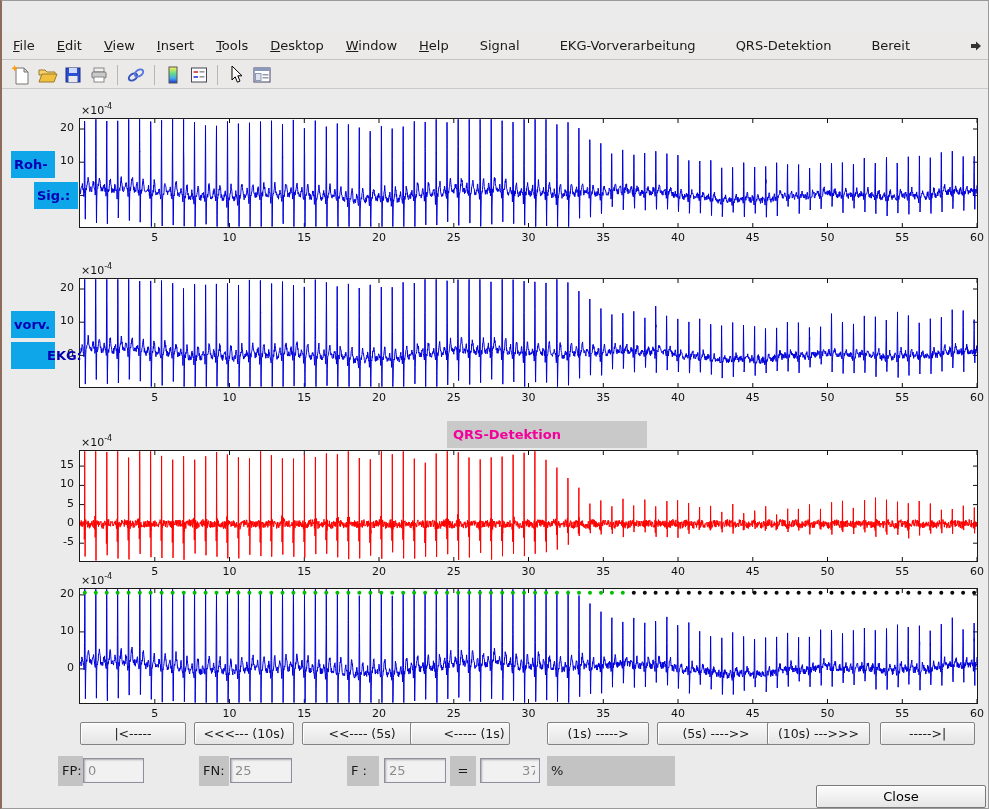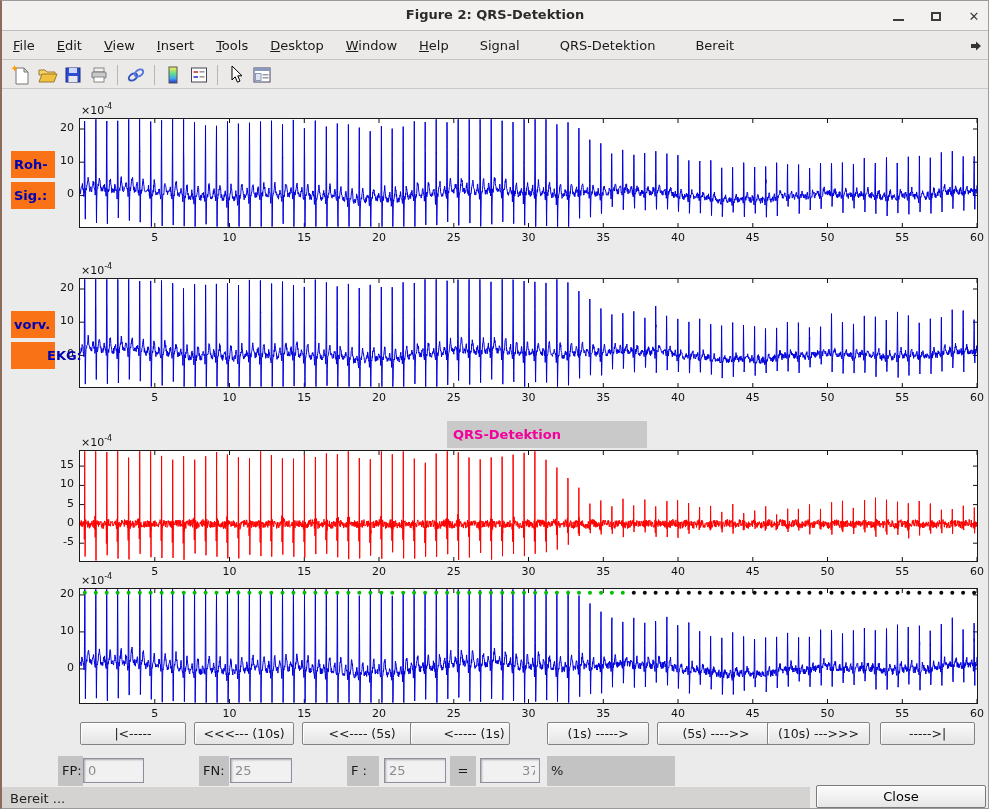--- a/index.html
+++ b/index.html
@@ -28,66 +28,53 @@
   .tsep{width:1px;height:20px;background:#b8b6b4;margin:0 5px;}
   
   .canvas{position:absolute;left:0;top:89px;width:100%;height:697px;background:#ebebeb;}
   .axesbox{position:absolute;background:#ffffff;border:1px solid #1a1a1a;}
   .axesbox svg{display:block;}
   .ticklab{position:absolute;font-size:11px;color:#111;}
   .xlab{width:30px;text-align:center;}
   .ylab{width:36px;text-align:right;}
   .explab{position:absolute;font-size:11px;color:#111;}
   .explab sup{font-size:8px;}
-  .sidelabel{position:absolute;left:9px;width:44px;height:27px;background:#f97316;color:#0000b4;font-weight:bold;font-size:13px;line-height:27px;padding-left:3px;}
+  .sidelabel{position:absolute;left:9px;width:44px;height:27px;background:#0ea5e9;color:#0000b4;font-weight:bold;font-size:13px;line-height:27px;padding-left:3px;}
   .qrstitle{position:absolute;left:445px;top:331px;width:200px;height:27px;background:#c9c9c9;font-size:13px;font-weight:bold;line-height:27px;padding-left:6px;}
   
   .navbtn{position:absolute;top:632px;height:23px;background:linear-gradient(#fafafa,#e4e4e4);
     border:1px solid #828282;box-shadow:inset 1px 1px 0 #ffffff;border-radius:2px;
     font-size:12.5px;font-family:"DejaVu Sans","Liberation Sans",sans-serif;text-align:center;line-height:21px;cursor:default;}
   .flabel{position:absolute;top:666px;height:30px;background:#c3c3c3;font-size:13px;line-height:30px;padding-left:4px;}
   .fedit{position:absolute;top:668px;height:25px;background:#f1f1f1;border:1px solid #8f8f9f;
     box-shadow:inset 1px 1px 2px #aaa;color:#8c8c8c;font-size:13px;padding:2px 4px;
     font-family:"DejaVu Sans","Liberation Sans",sans-serif;}
   
   .statusbox{position:absolute;left:0;top:786px;width:808px;height:23px;background:#d4d3d1;font-size:13px;line-height:23px;padding-left:8px;color:#222;}
   .closebtn{position:absolute;left:814px;top:784px;width:170px;height:23px;background:linear-gradient(#fcfcfc,#e6e6e6);
     border:1px solid #7a7a7a;box-shadow:inset 1px 1px 0 #fff;border-radius:2px;font-size:13px;
     font-family:"DejaVu Sans","Liberation Sans",sans-serif;cursor:default;}
 </style>
 </head>
 <body>
 
 <div class="window">
 
-  <div class="titlebar">
-    <span class="title">Figure 2: QRS-Detektion</span>
-    <div class="winbtns">
-      <div class="wbtn">
-          <div class="min-glyph"></div>
-        </div>
-      <div class="wbtn">
-          <div class="max-glyph"></div>
-        </div>
-      <div class="wbtn">
-          <span class="x-glyph">✕</span>
-        </div>
-    </div>
-  </div>
 
   <div class="menubar" id="menubar">
     <div class="menuitem"><span style="text-decoration:underline">F</span>ile</div>
       <div class="menuitem"><span style="text-decoration:underline">E</span>dit</div>
       <div class="menuitem"><span style="text-decoration:underline">V</span>iew</div>
       <div class="menuitem"><span style="text-decoration:underline">I</span>nsert</div>
       <div class="menuitem"><span style="text-decoration:underline">T</span>ools</div>
       <div class="menuitem"><span style="text-decoration:underline">D</span>esktop</div>
       <div class="menuitem"><span style="text-decoration:underline">W</span>indow</div>
       <div class="menuitem"><span style="text-decoration:underline">H</span>elp</div>
       <div class="menuitem custom">Signal</div>
+      <div class="menuitem custom">EKG-Vorverarbeitung</div>
       <div class="menuitem custom">QRS-Detektion</div>
       <div class="menuitem custom">Bereit</div>
       <div class="menu-overflow">
       <svg width="12" height="12" viewBox="0 0 12 12">
           <path d="M1 4h5V1.5L11 6 6 10.5V8H1z" fill="#333"></path>
         </svg>
     </div>
   </div>
 
   <div class="toolbar">
@@ -203,21 +190,21 @@
       <div class="ticklab xlab" style="left: 362px; top: 141px;">20</div>
       <div class="ticklab xlab" style="left: 436.75px; top: 141px;">25</div>
       <div class="ticklab xlab" style="left: 511.5px; top: 141px;">30</div>
       <div class="ticklab xlab" style="left: 586.25px; top: 141px;">35</div>
       <div class="ticklab xlab" style="left: 661px; top: 141px;">40</div>
       <div class="ticklab xlab" style="left: 735.75px; top: 141px;">45</div>
       <div class="ticklab xlab" style="left: 810.5px; top: 141px;">50</div>
       <div class="ticklab xlab" style="left: 885.25px; top: 141px;">55</div>
       <div class="ticklab xlab" style="left: 960px; top: 141px;">60</div>
       <div class="sidelabel" style="top: 61px;">Roh-</div>
-      <div class="sidelabel" style="top: 92px;">Sig.:</div>
+      <div class="sidelabel" style="top: 92px; margin-left: 23px;">Sig.:</div>
       <div class="axesbox" style="left: 77px; top: 188px; width: 899px; height: 110px;">
         <svg width="897" height="108" viewBox="0 0 897 108">
           <path d="M74.8 0V4M74.8 108V104M149.5 0V4M149.5 108V104M224.3 0V4M224.3 108V104M299.0 0V4M299.0 108V104M373.8 0V4M373.8 108V104M448.5 0V4M448.5 108V104M523.3 0V4M523.3 108V104M598.0 0V4M598.0 108V104M672.8 0V4M672.8 108V104M747.5 0V4M747.5 108V104M822.3 0V4M822.3 108V104M897.0 0V4M897.0 108V104M0 76.4H4M897 76.4H893M0 43.2H4M897 43.2H893M0 10.0H4M897 10.0H893" stroke="#111" fill="none"></path>
           <polyline points="0.0,75.1 0.3,72.7 0.6,73.8 0.9,73.2 1.2,68.9 1.5,72.3 1.8,70.2 2.1,65.5 2.4,66.3 2.7,67.1 3.0,67.8 3.3,74.0 3.6,73.0 3.9,77.7 4.2,76.6 4.2,73.5 4.5,29.7 4.7,0.3 4.8,16.5 4.9,26.6 5.1,80.8 5.3,105.1 5.4,97.4 5.7,75.5 6.0,70.5 6.3,69.7 6.6,69.1 6.9,66.1 7.2,65.7 7.5,65.5 7.8,62.2 8.1,56.2 8.4,56.9 8.7,64.2 9.0,66.4 9.3,67.0 9.6,67.0 9.9,69.6 10.2,68.2 10.5,69.4 10.8,71.4 11.1,71.2 11.4,69.6 11.7,72.2 12.0,68.2 12.3,67.4 12.6,66.0 12.9,62.6 13.2,66.0 13.5,62.7 13.8,69.2 14.1,69.8 14.4,67.7 14.7,69.1 14.9,74.4 15.2,72.1 15.3,72.4 15.5,26.7 15.7,0.3 15.8,21.0 15.9,28.6 16.1,85.9 16.3,100.5 16.4,94.1 16.7,70.6 17.0,68.1 17.3,72.9 17.6,71.5 17.9,70.6 18.2,67.0 18.5,64.4 18.8,62.0 19.1,60.4 19.4,60.4 19.7,61.6 20.0,64.0 20.3,68.7 20.6,68.8 20.9,67.8 21.2,72.2 21.5,74.0 21.8,69.5 22.1,70.7 22.4,72.7 22.7,73.4 23.0,73.5 23.3,69.2 23.6,71.3 23.9,65.8 24.2,63.9 24.5,68.5 24.8,67.4 25.1,68.7 25.4,71.1 25.7,69.9 26.0,74.4 26.3,74.5 26.3,76.5 26.6,27.9 26.8,0.3 26.9,21.7 27.0,28.5 27.2,87.2 27.4,104.8 27.5,93.4 27.8,74.8 28.1,70.4 28.4,70.7 28.7,73.5 29.0,70.7 29.3,68.9 29.6,64.7 29.9,59.3 30.2,60.7 30.5,58.7 30.8,64.4 31.1,67.3 31.4,68.1 31.7,70.4 32.0,73.5 32.3,74.3 32.6,72.0 32.9,72.4 33.2,74.5 33.5,69.3 33.8,74.5 34.1,70.3 34.4,70.6 34.7,67.1 35.0,68.0 35.3,67.6 35.6,65.4 35.9,70.5 36.2,72.1 36.5,71.5 36.8,69.6 37.1,79.9 37.4,71.7 37.4,76.5 37.7,27.9 37.8,0.3 38.0,26.6 38.0,31.0 38.3,90.1 38.4,104.0 38.6,91.1 38.9,70.2 39.2,74.0 39.5,69.0 39.8,67.9 40.1,66.3 40.4,64.4 40.7,65.5 41.0,61.2 41.3,57.0 41.6,58.9 41.9,64.6 42.2,63.1 42.5,68.0 42.8,70.9 43.1,67.8 43.4,68.4 43.7,69.9 44.0,71.7 44.3,69.8 44.6,69.0 44.9,71.7 45.1,67.5 45.4,65.4 45.7,63.8 46.0,65.3 46.3,65.1 46.6,64.6 46.9,68.8 47.2,68.9 47.5,69.1 47.8,75.0 48.1,77.8 48.3,71.3 48.4,47.7 48.7,0.3 48.7,4.3 48.9,30.5 49.0,61.5 49.3,97.1 49.3,100.4 49.6,81.2 49.9,71.9 50.2,68.1 50.5,68.5 50.8,69.0 51.1,64.1 51.4,64.8 51.7,60.7 52.0,61.6 52.3,58.8 52.6,61.9 52.9,67.4 53.2,69.8 53.5,71.5 53.8,71.5 54.1,72.1 54.4,70.4 54.7,68.8 55.0,72.0 55.3,70.6 55.6,69.0 55.9,68.7 56.2,72.7 56.5,67.2 56.8,69.0 57.1,67.6 57.4,69.1 57.7,66.2 58.0,70.0 58.3,69.0 58.6,72.0 58.9,76.9 59.2,72.9 59.2,72.3 59.5,35.8 59.7,2.1 59.8,19.5 59.9,31.9 60.1,86.8 60.3,102.2 60.4,97.5 60.7,77.5 61.0,72.1 61.3,72.3 61.6,72.7 61.9,69.3 62.2,68.7 62.5,65.7 62.8,63.2 63.1,61.5 63.4,59.9 63.7,66.3 64.0,68.1 64.3,73.4 64.6,69.5 64.9,72.8 65.2,72.5 65.5,75.2 65.8,72.6 66.1,76.7 66.4,72.3 66.7,72.2 67.0,71.5 67.3,73.8 67.6,68.3 67.9,70.8 68.2,67.7 68.5,68.9 68.8,71.3 69.1,71.4 69.4,75.8 69.7,74.2 70.0,82.1 70.2,77.8 70.3,80.0 70.6,26.4 70.7,1.9 70.9,35.0 70.9,36.3 71.2,95.6 71.3,107.6 71.5,92.0 71.8,77.1 72.1,74.5 72.4,72.0 72.7,73.7 73.0,70.9 73.3,67.4 73.6,69.4 73.9,61.9 74.2,65.3 74.5,63.9 74.8,67.1 75.0,70.9 75.3,73.2 75.6,72.0 75.9,77.7 76.2,73.9 76.5,74.4 76.8,72.9 77.1,75.6 77.4,75.3 77.7,74.0 78.0,73.3 78.3,74.4 78.6,67.9 78.9,71.1 79.2,68.9 79.5,69.6 79.8,74.0 80.1,75.9 80.4,77.2 80.7,78.5 81.0,77.4 81.1,79.2 81.3,36.6 81.5,1.5 81.6,16.0 81.7,30.4 81.9,81.0 82.2,106.5 82.2,104.2 82.5,82.9 82.8,75.0 83.1,75.9 83.4,74.0 83.7,73.0 84.0,68.9 84.3,68.7 84.6,61.5 84.9,61.2 85.2,64.0 85.5,68.3 85.8,66.2 86.1,72.2 86.4,70.5 86.7,74.6 87.0,76.9 87.3,72.0 87.6,75.3 87.9,73.0 88.2,77.7 88.5,74.2 88.8,76.5 89.1,75.6 89.4,75.0 89.7,72.1 90.0,69.0 90.3,71.7 90.6,68.1 90.9,72.6 91.2,72.9 91.5,74.4 91.8,77.4 92.1,79.3 92.2,75.9 92.4,55.9 92.7,4.2 92.7,5.5 92.9,32.1 93.0,61.0 93.3,101.1 93.3,102.6 93.6,86.7 93.9,73.9 94.2,75.2 94.5,72.3 94.8,72.8 95.1,69.7 95.4,70.1 95.7,65.4 96.0,67.4 96.3,65.7 96.6,69.2 96.9,68.2 97.2,73.5 97.5,74.0 97.8,78.0 98.1,73.1 98.4,75.3 98.7,77.1 99.0,76.2 99.3,73.9 99.6,76.9 99.9,76.1 100.2,72.3 100.5,72.7 100.8,69.8 101.1,72.2 101.4,75.0 101.7,73.1 102.0,76.8 102.3,76.9 102.6,76.8 102.9,86.5 103.1,82.5 103.2,67.8 103.5,12.8 103.5,9.3 103.7,40.7 103.8,51.9 104.1,99.9 104.1,107.6 104.4,89.8 104.7,75.6 104.9,78.3 105.2,76.8 105.5,79.0 105.8,73.3 106.1,74.7 106.4,71.8 106.7,69.7 107.0,65.5 107.3,68.9 107.6,72.4 107.9,74.5 108.2,79.1 108.5,81.0 108.8,79.2 109.1,81.3 109.4,76.3 109.7,76.5 110.0,79.3 110.3,80.5 110.6,77.9 110.9,80.9 111.2,80.2 111.5,73.2 111.8,72.6 112.1,71.9 112.4,76.7 112.7,73.9 113.0,78.5 113.3,77.7 113.6,79.6 113.9,85.9 114.2,79.5 114.2,75.0 114.5,22.6 114.6,5.2 114.8,39.5 114.8,44.8 115.1,103.4 115.2,107.6 115.4,96.1 115.7,78.5 116.0,76.3 116.3,81.8 116.6,76.9 116.9,78.3 117.2,74.0 117.5,67.9 117.8,69.2 118.1,67.8 118.4,69.6 118.7,69.2 119.0,76.9 119.3,74.3 119.6,76.5 119.9,80.7 120.2,80.6 120.5,76.8 120.8,81.3 121.1,80.0 121.4,79.5 121.7,80.5 122.0,75.3 122.3,76.0 122.6,74.4 122.9,73.3 123.2,72.3 123.5,74.5 123.8,74.6 124.1,76.9 124.4,75.3 124.7,77.5 125.0,85.2 125.2,82.9 125.3,67.7 125.6,12.7 125.6,5.8 125.8,33.7 125.9,46.6 126.2,100.5 126.3,107.6 126.5,95.0 126.8,76.0 127.1,75.1 127.4,75.9 127.7,75.4 128.0,75.4 128.3,73.2 128.6,71.4 128.9,64.6 129.2,65.3 129.5,65.4 129.8,69.0 130.1,72.0 130.4,75.6 130.7,74.2 131.0,75.8 131.3,79.2 131.6,78.6 131.9,76.3 132.2,79.9 132.5,80.2 132.8,77.6 133.1,76.1 133.4,72.6 133.7,70.3 134.0,72.5 134.3,72.0 134.5,77.8 134.8,74.0 135.1,77.5 135.4,77.1 135.7,83.6 136.0,82.2 136.0,71.9 136.3,15.1 136.4,4.9 136.6,36.8 136.6,44.5 136.9,101.2 137.0,107.4 137.2,95.3 137.5,80.7 137.8,76.9 138.1,77.2 138.4,77.1 138.7,72.2 139.0,70.4 139.3,72.0 139.6,64.6 139.9,68.3 140.2,66.6 140.5,73.5 140.8,74.0 141.1,78.3 141.4,76.9 141.7,75.9 142.0,80.4 142.3,75.9 142.6,81.5 142.9,79.4 143.2,79.5 143.5,76.3 143.8,75.6 144.1,74.8 144.4,73.5 144.7,74.6 145.0,73.5 145.3,72.6 145.6,76.7 145.9,80.7 146.2,78.4 146.5,79.3 146.8,83.9 147.0,85.2 147.1,73.7 147.4,24.1 147.5,4.3 147.7,39.3 147.7,46.2 148.0,102.9 148.1,107.6 148.3,96.8 148.6,81.1 148.9,81.7 149.2,76.8 149.5,79.9 149.8,76.2 150.1,73.0 150.4,69.1 150.7,66.5 151.0,68.7 151.3,67.0 151.6,71.9 151.9,72.8 152.2,80.0 152.5,81.1 152.8,77.9 153.1,79.4 153.4,81.7 153.7,82.5 154.0,81.4 154.3,76.8 154.6,76.6 154.9,77.6 155.2,80.0 155.5,75.5 155.8,72.5 156.1,71.0 156.4,74.5 156.7,75.8 157.0,76.1 157.3,79.4 157.6,83.5 157.9,85.0 158.0,79.9 158.2,59.2 158.5,7.3 158.5,6.0 158.6,35.0 158.8,69.4 159.1,106.1 159.1,107.6 159.4,89.3 159.7,81.7 160.0,76.4 160.3,77.2 160.6,74.5 160.9,73.0 161.2,74.2 161.5,71.4 161.8,64.1 162.1,69.1 162.4,70.2 162.7,73.0 163.0,77.2 163.3,77.6 163.6,80.1 163.9,77.0 164.2,79.4 164.4,79.1 164.7,76.7 165.0,75.1 165.3,76.9 165.6,77.8 165.9,74.6 166.2,76.8 166.5,71.3 166.8,72.9 167.1,74.9 167.4,75.9 167.7,73.7 168.0,77.5 168.3,76.0 168.6,83.2 168.9,78.3 168.9,79.9 169.2,29.7 169.4,0.9 169.5,27.2 169.6,33.2 169.8,92.4 170.0,107.6 170.1,100.3 170.4,75.0 170.7,74.5 171.0,78.2 171.3,73.9 171.6,72.7 171.9,71.7 172.2,69.9 172.5,65.6 172.8,63.8 173.1,67.3 173.4,69.9 173.7,71.9 174.0,71.9 174.3,73.5 174.6,73.2 174.9,76.0 175.2,79.1 175.5,73.8 175.8,74.6 176.1,78.1 176.4,76.7 176.7,73.4 177.0,73.8 177.3,70.0 177.6,73.3 177.9,72.4 178.2,68.5 178.5,76.2 178.8,75.6 179.1,74.7 179.4,77.4 179.7,85.4 180.0,78.8 180.0,80.2 180.3,22.7 180.4,1.4 180.6,34.0 180.6,33.1 180.9,95.9 181.1,107.6 181.2,98.3 181.5,78.5 181.8,78.0 182.1,74.2 182.4,78.2 182.7,75.1 183.0,71.4 183.3,67.7 183.6,65.9 183.9,66.2 184.2,65.5 184.5,68.3 184.8,74.6 185.1,74.5 185.4,73.8 185.7,79.2 186.0,79.2 186.3,77.3 186.6,74.6 186.9,75.0 187.2,76.4 187.5,75.4 187.8,77.8 188.1,79.1 188.4,77.3 188.7,70.4 189.0,74.4 189.3,73.5 189.6,75.9 189.9,77.8 190.2,78.4 190.5,80.4 190.8,79.9 191.1,83.9 191.1,82.5 191.4,45.3 191.6,4.5 191.7,20.2 191.8,36.0 192.0,81.5 192.2,107.6 192.3,105.2 192.6,82.5 192.9,79.9 193.2,75.5 193.5,77.8 193.8,77.3 194.1,70.9 194.3,72.9 194.6,66.3 194.9,64.3 195.2,66.4 195.5,69.3 195.8,72.1 196.1,72.5 196.4,73.6 196.7,78.4 197.0,80.4 197.3,78.0 197.6,79.6 197.9,76.8 198.2,77.4 198.5,78.9 198.8,74.5 199.1,74.2 199.4,72.0 199.7,71.4 200.0,68.7 200.3,71.4 200.6,72.0 200.9,75.8 201.2,74.3 201.5,80.1 201.8,81.9 202.0,77.5 202.1,67.2 202.4,14.4 202.5,2.5 202.7,35.5 202.7,43.2 203.0,100.8 203.1,107.6 203.3,95.2 203.6,74.6 203.9,74.0 204.2,73.7 204.5,75.2 204.8,71.5 205.1,69.5 205.4,65.6 205.7,67.3 206.0,63.9 206.3,64.5 206.6,70.5 206.9,68.8 207.2,73.4 207.5,77.0 207.8,75.2 208.1,77.1 208.4,76.4 208.7,72.7 209.0,73.4 209.3,76.6 209.6,75.8 209.9,77.2 210.2,73.9 210.5,69.1 210.8,70.5 211.1,67.6 211.4,69.1 211.7,75.6 212.0,75.6 212.3,72.5 212.6,79.6 212.9,81.4 213.0,77.2 213.2,49.5 213.5,6.2 213.5,7.4 213.6,31.6 213.8,68.2 214.1,107.1 214.1,105.5 214.4,82.1 214.7,74.6 215.0,73.5 215.3,76.6 215.6,76.1 215.9,69.6 216.2,66.6 216.5,64.1 216.8,65.8 217.1,62.7 217.4,64.4 217.7,70.6 218.0,69.4 218.3,73.9 218.6,77.9 218.9,76.4 219.2,75.8 219.5,78.6 219.8,78.8 220.1,75.2 220.4,74.2 220.7,76.9 221.0,75.0 221.3,70.7 221.6,72.3 221.9,72.1 222.2,73.6 222.5,74.5 222.8,75.4 223.1,74.5 223.4,79.5 223.7,84.4 223.9,80.9 224.0,69.3 224.3,21.0 224.3,7.9 224.5,37.7 224.5,41.2 224.8,97.3 225.0,107.6 225.1,94.4 225.4,78.7 225.7,79.0 226.0,76.8 226.3,75.7 226.6,73.2 226.9,69.8 227.2,66.6 227.5,66.8 227.8,66.0 228.1,65.2 228.4,72.1 228.7,73.2 229.0,75.0 229.3,78.0 229.6,78.3 229.9,76.3 230.2,79.0 230.5,80.5 230.8,78.6 231.1,76.2 231.4,80.3 231.7,77.8 232.0,75.2 232.3,73.8 232.6,74.7 232.9,73.5 233.2,76.6 233.5,75.5 233.8,76.0 234.1,77.6 234.4,82.4 234.7,86.3 234.9,80.7 235.0,61.2 235.3,7.0 235.3,0.6 235.5,35.6 235.6,60.5 235.9,105.4 236.0,107.6 236.2,91.1 236.5,79.3 236.8,77.1 237.1,79.7 237.4,76.2 237.7,74.5 238.0,72.6 238.3,70.1 238.6,67.1 238.9,64.0 239.2,70.5 239.5,74.7 239.8,74.3 240.1,74.7 240.4,79.6 240.7,78.9 241.0,76.1 241.3,76.9 241.6,80.8 241.9,79.6 242.2,81.0 242.5,79.7 242.8,78.0 243.1,78.5 243.4,74.3 243.7,74.3 244.0,70.6 244.3,73.3 244.6,74.9 244.9,77.1 245.2,75.6 245.5,81.3 245.8,85.1 245.9,80.9 246.1,57.3 246.4,9.5 246.4,3.3 246.6,39.0 246.7,65.8 247.0,106.4 247.0,106.8 247.3,89.5 247.6,78.6 247.9,77.1 248.2,76.6 248.5,75.8 248.8,72.8 249.1,71.5 249.4,68.8 249.7,66.5 250.0,66.1 250.3,71.6 250.6,72.7 250.9,76.1 251.2,74.4 251.5,75.7 251.8,75.2 252.1,78.5 252.4,79.2 252.7,79.5 253.0,79.4 253.3,75.1 253.6,79.0 253.9,76.0 254.2,72.6 254.4,73.5 254.7,73.9 255.0,72.3 255.3,73.6 255.6,75.3 255.9,80.3 256.2,77.5 256.5,85.1 256.8,78.4 256.8,71.7 257.1,18.4 257.2,7.4 257.4,37.1 257.4,48.7 257.7,99.9 257.8,107.6 258.0,93.0 258.3,76.0 258.6,76.2 258.9,77.4 259.2,80.1 259.5,77.2 259.8,76.0 260.1,67.2 260.4,70.7 260.7,70.3 261.0,70.8 261.3,73.1 261.6,77.9 261.9,75.4 262.2,78.2 262.5,80.3 262.8,77.7 263.1,76.9 263.4,80.4 263.7,80.4 264.0,79.1 264.3,77.1 264.6,78.2 264.9,78.6 265.2,74.9 265.5,76.8 265.8,73.1 266.1,75.7 266.4,75.6 266.7,76.1 267.0,77.8 267.3,78.7 267.6,86.7 267.9,84.0 268.0,86.1 268.2,41.4 268.4,4.9 268.5,23.4 268.6,39.4 268.8,92.0 269.0,107.6 269.1,107.6 269.4,83.6 269.7,78.6 270.0,80.7 270.3,78.1 270.6,77.7 270.9,77.3 271.2,72.4 271.5,71.7 271.8,70.8 272.1,68.1 272.4,74.2 272.7,77.4 273.0,77.7 273.3,77.5 273.6,84.3 273.9,79.4 274.2,83.7 274.5,80.2 274.8,82.4 275.1,82.9 275.4,83.8 275.7,79.3 276.0,80.8 276.3,78.4 276.6,77.3 276.9,77.2 277.2,77.2 277.5,81.9 277.8,80.0 278.1,84.6 278.4,86.8 278.7,89.1 278.8,82.5 279.0,53.2 279.2,9.0 279.3,14.7 279.4,36.3 279.6,74.3 279.9,107.6 279.9,107.6 280.2,87.8 280.5,81.4 280.8,80.3 281.1,78.6 281.4,80.8 281.7,76.6 282.0,75.7 282.3,71.3 282.6,69.0 282.9,71.7 283.2,74.9 283.5,74.4 283.8,77.4 284.1,78.2 284.3,80.8 284.6,81.6 284.9,84.2 285.2,82.2 285.5,82.4 285.8,80.9 286.1,79.1 286.4,78.6 286.7,79.7 287.0,76.0 287.3,78.6 287.6,72.9 287.9,74.1 288.2,77.0 288.5,77.5 288.8,82.2 289.1,81.2 289.4,88.3 289.7,86.0 289.7,83.9 290.0,29.8 290.2,5.8 290.3,35.7 290.3,36.7 290.6,99.5 290.8,107.6 290.9,103.1 291.2,82.5 291.5,81.4 291.8,82.1 292.1,77.5 292.4,78.6 292.7,72.1 293.0,73.1 293.3,71.1 293.6,71.4 293.9,68.4 294.2,70.7 294.5,73.6 294.8,75.3 295.1,80.4 295.4,82.4 295.7,77.5 296.0,77.4 296.3,77.6 296.6,81.8 296.9,77.2 297.2,79.3 297.5,78.5 297.8,81.2 298.1,77.6 298.4,76.3 298.7,74.8 299.0,75.6 299.3,76.1 299.6,78.9 299.9,79.2 300.2,77.1 300.5,83.8 300.8,86.5 300.8,86.0 301.1,41.4 301.3,8.0 301.4,28.4 301.5,36.9 301.7,95.8 301.9,107.6 302.0,101.6 302.3,81.3 302.6,79.4 302.9,78.2 303.2,80.9 303.5,76.9 303.8,76.2 304.1,72.7 304.4,70.3 304.7,67.8 305.0,68.2 305.3,75.3 305.6,76.7 305.9,79.1 306.2,79.5 306.5,77.7 306.8,78.4 307.1,82.5 307.4,81.8 307.7,79.6 308.0,78.9 308.3,79.4 308.6,79.0 308.9,81.6 309.2,78.7 309.5,75.0 309.8,74.1 310.1,78.3 310.4,81.6 310.7,78.9 311.0,81.1 311.3,80.9 311.6,88.4 311.8,84.5 311.9,71.7 312.2,19.7 312.2,8.2 312.4,41.9 312.5,52.5 312.8,104.4 312.8,107.6 313.1,98.0 313.4,84.3 313.7,83.6 313.9,80.0 314.2,80.7 314.5,81.0 314.8,75.1 315.1,71.8 315.4,70.0 315.7,69.8 316.0,73.8 316.3,75.7 316.6,79.9 316.9,79.9 317.2,77.9 317.5,81.6 317.8,80.4 318.1,80.8 318.4,78.1 318.7,80.0 319.0,82.8 319.3,83.1 319.6,81.8 319.9,79.8 320.2,76.6 320.5,75.7 320.8,73.3 321.1,79.0 321.4,77.4 321.7,81.0 322.0,77.3 322.3,84.9 322.6,84.5 322.7,80.4 322.9,40.7 323.1,3.3 323.2,21.0 323.3,36.7 323.5,92.2 323.7,107.6 323.8,103.9 324.1,84.7 324.4,79.2 324.7,81.1 325.0,78.0 325.3,75.8 325.6,75.1 325.9,71.5 326.2,70.7 326.5,69.5 326.8,66.9 327.1,70.5 327.4,71.1 327.7,78.2 328.0,75.7 328.3,80.0 328.6,80.3 328.9,78.6 329.2,80.3 329.5,75.3 329.8,76.0 330.1,75.8 330.4,75.6 330.7,76.6 331.0,74.8 331.3,74.1 331.6,74.6 331.9,71.0 332.2,75.4 332.5,73.3 332.8,75.7 333.1,75.6 333.4,79.6 333.7,80.5 333.9,77.8 334.0,60.9 334.3,9.7 334.3,4.0 334.5,36.4 334.6,54.2 334.9,104.9 334.9,104.9 335.2,88.3 335.5,75.8 335.8,75.2 336.1,74.9 336.4,74.3 336.7,72.4 337.0,70.2 337.3,64.6 337.6,67.4 337.9,68.1 338.2,69.8 338.5,66.9 338.8,74.1 339.1,73.0 339.4,76.5 339.7,77.9 340.0,77.4 340.3,73.8 340.6,77.4 340.9,74.1 341.2,78.1 341.5,77.1 341.8,71.1 342.1,72.2 342.4,71.6 342.7,71.7 343.0,69.4 343.3,74.5 343.6,76.1 343.9,77.9 344.1,78.8 344.4,81.0 344.6,79.0 344.7,52.1 345.0,0.3 345.0,0.3 345.2,33.3 345.3,59.1 345.6,103.1 345.7,107.6 345.9,86.9 346.2,75.1 346.5,76.5 346.8,76.3 347.1,76.8 347.4,70.0 347.7,71.2 348.0,63.9 348.3,64.6 348.6,66.9 348.9,64.6 349.2,71.3 349.5,72.6 349.8,77.1 350.1,77.7 350.4,74.0 350.7,74.3 351.0,77.9 351.3,77.3 351.6,78.3 351.9,76.5 352.2,75.5 352.5,73.3 352.8,74.7 353.1,72.2 353.4,73.4 353.7,69.2 354.0,70.5 354.3,74.3 354.6,74.0 354.9,77.5 355.2,77.8 355.5,80.8 355.8,79.0 355.8,74.9 356.1,18.3 356.2,0.3 356.4,36.0 356.4,36.9 356.7,96.4 356.8,107.6 357.0,92.5 357.3,76.7 357.6,73.7 357.9,77.1 358.2,75.0 358.5,73.1 358.8,68.7 359.1,66.8 359.4,64.2 359.7,62.4 360.0,67.2 360.3,70.1 360.6,72.0 360.9,72.4 361.2,72.2 361.5,77.9 361.8,76.0 362.1,74.5 362.4,75.6 362.7,73.7 363.0,76.0 363.3,73.0 363.6,73.8 363.9,69.6 364.2,68.1 364.5,71.1 364.8,68.7 365.1,70.9 365.4,72.0 365.7,75.4 366.0,71.7 366.3,76.1 366.6,81.0 366.7,80.0 366.9,43.6 367.1,1.7 367.2,10.1 367.3,34.1 367.5,71.3 367.7,105.9 367.8,100.9 368.1,81.0 368.4,74.7 368.7,74.5 369.0,73.3 369.3,70.9 369.6,69.2 369.9,65.2 370.2,64.4 370.5,58.9 370.8,64.2 371.1,65.8 371.4,69.6 371.7,71.7 372.0,68.8 372.3,69.2 372.6,72.7 372.9,72.8 373.2,69.9 373.5,73.4 373.8,75.2 374.0,71.2 374.3,72.0 374.6,69.5 374.9,68.1 375.2,67.5 375.5,67.6 375.8,67.5 376.1,70.5 376.4,68.6 376.7,69.2 377.0,75.0 377.3,81.2 377.5,73.2 377.6,59.7 377.9,10.0 378.0,0.6 378.2,29.9 378.2,47.1 378.5,98.8 378.6,101.7 378.8,87.2 379.1,74.5 379.4,74.0 379.7,70.2 380.0,72.8 380.3,65.9 380.6,65.2 380.9,64.0 381.2,58.4 381.5,58.3 381.8,59.7 382.1,64.4 382.4,66.4 382.7,67.1 383.0,74.0 383.3,72.6 383.6,74.3 383.9,72.7 384.2,69.5 384.5,71.5 384.8,71.9 385.1,70.6 385.4,74.4 385.7,69.4 386.0,66.5 386.3,64.7 386.6,69.3 386.9,70.7 387.2,72.1 387.5,73.2 387.8,70.8 388.1,74.7 388.4,78.8 388.6,73.2 388.7,59.3 389.0,5.1 389.1,0.3 389.2,28.6 389.3,45.2 389.6,95.2 389.7,105.5 389.9,89.3 390.2,71.7 390.5,74.3 390.8,72.3 391.1,73.3 391.4,71.6 391.7,64.9 392.0,66.7 392.3,60.8 392.6,63.9 392.9,64.6 393.2,64.3 393.5,71.9 393.8,72.5 394.1,74.1 394.4,70.7 394.7,74.3 395.0,72.1 395.3,74.3 395.6,72.6 395.9,76.0 396.2,75.0 396.5,73.6 396.8,68.3 397.1,71.2 397.4,69.2 397.7,66.5 398.0,71.8 398.3,74.3 398.6,71.3 398.9,71.6 399.2,77.8 399.5,75.9 399.5,77.3 399.8,29.0 399.9,0.3 400.1,19.7 400.1,29.1 400.4,90.9 400.6,103.7 400.7,95.6 401.0,76.8 401.3,74.5 401.6,71.1 401.9,75.2 402.2,71.7 402.5,66.1 402.8,63.7 403.1,62.5 403.4,58.5 403.7,63.4 403.9,63.3 404.2,68.2 404.5,68.7 404.8,72.8 405.1,73.8 405.4,70.9 405.7,74.7 406.0,70.7 406.3,70.8 406.6,69.7 406.9,70.1 407.2,74.8 407.5,71.4 407.8,67.5 408.1,67.5 408.4,63.9 408.7,69.6 409.0,68.8 409.3,72.5 409.6,72.5 409.9,69.7 410.2,78.8 410.5,78.1 410.6,74.7 410.8,33.5 411.0,2.8 411.1,15.2 411.2,28.3 411.4,78.8 411.7,100.4 411.7,98.4 412.0,78.9 412.3,72.5 412.6,68.9 412.9,69.6 413.2,67.2 413.5,69.2 413.8,64.0 414.1,63.3 414.4,58.3 414.7,63.9 415.0,61.5 415.3,64.9 415.6,66.9 415.9,67.8 416.2,71.1 416.5,69.2 416.8,69.7 417.1,74.2 417.4,71.5 417.7,69.0 418.0,74.3 418.3,72.1 418.6,70.5 418.9,71.4 419.2,66.6 419.5,66.9 419.8,68.4 420.1,68.5 420.4,71.2 420.7,70.8 421.0,71.1 421.3,73.9 421.6,80.9 421.7,75.7 421.9,50.6 422.2,0.3 422.2,0.3 422.4,29.1 422.5,55.0 422.8,100.9 422.8,105.2 423.1,84.0 423.4,72.2 423.7,74.2 424.0,71.3 424.3,69.8 424.6,71.2 424.9,64.0 425.2,60.8 425.5,60.4 425.8,59.3 426.1,60.2 426.4,67.5 426.7,71.7 427.0,70.9 427.3,74.7 427.6,74.3 427.9,75.7 428.2,73.9 428.5,72.5 428.8,72.7 429.1,73.1 429.4,75.1 429.7,73.0 430.0,68.2 430.3,69.8 430.6,65.2 430.9,70.9 431.2,71.9 431.5,73.4 431.8,75.6 432.1,76.4 432.4,79.7 432.7,79.1 432.7,75.3 433.0,32.1 433.1,0.6 433.3,19.5 433.3,30.7 433.6,91.5 433.8,102.9 433.8,100.5 434.1,76.2 434.4,76.6 434.7,75.3 435.0,73.0 435.3,75.1 435.6,70.9 435.9,67.9 436.2,64.0 436.5,63.1 436.8,64.1 437.1,63.9 437.4,71.5 437.7,74.7 438.0,71.4 438.3,74.2 438.6,73.9 438.9,73.0 439.2,76.6 439.5,75.1 439.8,76.1 440.1,73.0 440.4,72.8 440.7,74.8 441.0,74.0 441.3,69.0 441.6,67.5 441.9,69.6 442.2,74.2 442.5,72.8 442.8,74.0 443.1,79.6 443.4,83.7 443.6,80.5 443.7,61.6 444.0,7.2 444.1,2.1 444.2,33.5 444.3,49.1 444.6,99.9 444.7,107.6 444.9,88.0 445.2,72.4 445.5,75.2 445.8,74.1 446.1,76.8 446.4,70.0 446.7,69.5 447.0,66.9 447.3,62.7 447.6,63.1 447.9,66.9 448.2,70.9 448.5,70.7 448.8,70.2 449.1,75.8 449.4,72.3 449.7,76.2 450.0,74.0 450.3,74.9 450.6,75.4 450.9,74.5 451.2,73.4 451.5,75.1 451.8,73.3 452.1,72.3 452.4,69.8 452.7,70.6 453.0,74.4 453.3,71.9 453.6,76.8 453.9,76.7 454.2,82.1 454.5,78.3 454.5,77.9 454.8,30.7 454.9,2.8 455.1,29.7 455.1,31.8 455.4,92.8 455.6,103.1 455.7,94.9 456.0,76.2 456.3,76.5 456.6,71.6 456.9,72.6 457.2,72.9 457.5,67.1 457.8,68.2 458.1,64.4 458.4,64.3 458.7,65.9 459.0,69.6 459.3,69.9 459.6,69.9 459.9,71.8 460.2,72.4 460.5,72.5 460.8,75.1 461.1,74.4 461.4,73.5 461.7,75.9 462.0,72.7 462.3,76.7 462.6,70.9 462.9,69.2 463.2,69.9 463.5,71.3 463.7,71.6 464.0,70.7 464.3,75.9 464.6,76.7 464.9,72.0 465.2,83.4 465.5,77.0 465.6,78.9 465.8,28.8 466.0,3.9 466.1,29.4 466.2,35.0 466.4,94.5 466.6,103.5 466.7,97.6 467.0,76.5 467.3,76.9 467.6,76.0 467.9,74.6 468.2,70.5 468.5,69.6 468.8,65.6 469.1,63.0 469.4,62.4 469.7,65.5 470.0,70.6 470.3,73.0 470.6,73.2 470.9,74.3 471.2,76.0 471.5,75.5 471.8,76.0 472.1,76.4 472.4,77.4 472.7,75.4 473.0,73.8 473.3,73.8 473.6,74.5 473.9,73.1 474.2,70.2 474.5,71.5 474.8,73.7 475.1,74.0 475.4,75.6 475.7,74.0 476.0,79.7 476.3,83.7 476.5,82.2 476.6,56.0 476.9,0.3 476.9,1.9 477.1,32.8 477.2,64.4 477.5,105.0 477.5,107.6 477.8,91.1 478.1,77.4 478.4,78.0 478.7,76.0 479.0,76.7 479.3,71.4 479.6,71.2 479.9,64.8 480.2,63.5 480.5,68.1 480.8,65.9 481.1,71.6 481.4,73.2 481.7,73.6 482.0,79.2 482.3,79.4 482.6,77.9 482.9,76.1 483.2,79.6 483.5,77.5 483.8,76.3 484.1,79.3 484.4,77.2 484.7,75.2 485.0,73.7 485.3,72.2 485.6,72.0 485.9,76.0 486.2,73.2 486.5,74.4 486.8,76.2 487.1,81.3 487.4,79.4 487.4,80.6 487.7,42.8 487.9,3.4 488.0,17.4 488.1,37.2 488.3,81.9 488.5,106.3 488.6,100.3 488.9,79.4 489.2,77.8 489.5,74.9 489.8,77.6 490.1,72.0 490.4,72.8 490.7,66.7 491.0,65.3 491.3,64.7 491.6,64.0 491.9,66.1 492.2,71.4 492.5,74.0 492.8,72.7 493.1,72.7 493.4,74.8 493.6,76.6 493.9,77.0 494.2,72.2 494.5,76.3 494.8,77.4 495.1,73.1 495.4,74.3 495.7,72.2 496.0,69.8 496.3,67.4 496.6,68.5 496.9,69.6 497.2,70.3 497.5,74.6 497.8,76.6 498.1,76.3 498.4,77.3 498.5,78.4 498.7,40.1 498.9,12.1 499.0,23.5 499.1,39.7 499.3,85.6 499.6,98.6 499.6,99.3 499.9,75.2 500.2,76.5 500.5,73.3 500.8,74.5 501.1,71.1 501.4,72.7 501.7,70.6 502.0,64.6 502.3,64.3 502.6,62.9 502.9,68.1 503.2,69.6 503.5,71.3 503.8,72.0 504.1,74.0 504.4,72.7 504.7,71.5 505.0,72.2 505.3,74.4 505.6,75.6 505.9,77.1 506.2,72.9 506.5,70.2 506.8,72.2 507.1,70.1 507.4,72.2 507.7,71.4 508.0,71.5 508.3,72.6 508.6,74.2 508.9,73.9 509.2,77.8 509.4,75.0 509.5,66.8 509.8,26.0 509.8,20.0 510.0,41.9 510.1,53.8 510.4,95.1 510.5,96.2 510.7,84.5 511.0,74.5 511.3,74.2 511.6,74.6 511.9,73.9 512.2,73.6 512.5,70.0 512.8,65.6 513.1,65.4 513.4,65.5 513.7,69.6 514.0,67.6 514.3,71.1 514.6,71.3 514.9,76.2 515.2,75.5 515.5,72.6 515.8,75.8 516.1,77.4 516.4,73.0 516.7,75.0 517.0,73.4 517.3,75.6 517.6,72.3 517.9,74.2 518.2,69.3 518.5,71.8 518.8,69.5 519.1,73.3 519.4,76.4 519.7,77.9 520.0,77.5 520.3,82.6 520.5,78.6 520.6,75.9 520.9,40.3 520.9,29.5 521.1,46.9 521.2,50.0 521.5,89.2 521.6,96.4 521.8,89.3 522.1,75.3 522.4,75.7 522.7,73.1 523.0,74.0 523.3,70.7 523.5,71.3 523.8,69.4 524.1,67.3 524.4,65.1 524.7,66.5 525.0,69.9 525.3,72.7 525.6,72.4 525.9,74.2 526.2,77.0 526.5,74.9 526.8,77.1 527.1,76.5 527.4,76.8 527.7,74.3 528.0,74.6 528.3,71.3 528.6,73.8 528.9,73.2 529.2,70.0 529.5,70.3 529.8,74.2 530.1,71.2 530.4,75.3 530.7,73.8 531.0,73.3 531.3,73.5 531.4,72.9 531.6,57.6 531.9,35.5 531.9,37.5 532.1,53.0 532.2,74.1 532.5,87.4 532.5,90.2 532.8,77.0 533.1,73.0 533.4,73.0 533.7,74.4 534.0,70.5 534.3,67.8 534.6,69.9 534.9,66.8 535.2,64.1 535.5,67.6 535.8,68.3 536.1,69.4 536.4,73.2 536.7,71.3 537.0,74.9 537.3,70.6 537.6,73.2 537.9,70.4 538.2,73.6 538.5,71.1 538.8,73.9 539.1,73.3 539.4,73.4 539.7,71.8 540.0,66.3 540.3,66.1 540.6,68.0 540.9,68.0 541.2,74.1 541.5,72.4 541.8,72.8 542.1,74.8 542.4,74.8 542.4,72.5 542.7,45.8 542.8,34.2 543.0,46.5 543.0,48.9 543.3,80.5 543.4,89.6 543.6,84.4 543.9,70.9 544.2,74.0 544.5,69.8 544.8,69.7 545.1,72.1 545.4,70.1 545.7,67.6 546.0,68.2 546.3,68.2 546.6,68.2 546.9,65.0 547.2,72.4 547.5,69.8 547.8,73.1 548.1,74.8 548.4,71.0 548.7,73.9 549.0,73.0 549.3,74.7 549.6,72.8 549.9,74.2 550.2,73.0 550.5,71.4 550.8,69.1 551.1,68.2 551.4,72.5 551.7,69.2 552.0,69.7 552.3,71.7 552.6,70.8 552.9,75.3 553.1,78.5 553.4,77.9 553.4,70.9 553.7,39.1 553.8,32.3 554.0,52.8 554.0,54.1 554.3,86.5 554.5,93.2 554.6,85.5 554.9,74.6 555.2,74.2 555.5,70.6 555.8,75.1 556.1,70.1 556.4,72.6 556.7,68.7 557.0,66.2 557.3,69.9 557.6,67.8 557.9,67.0 558.2,73.5 558.5,75.5 558.8,75.9 559.1,74.7 559.4,74.2 559.7,76.9 560.0,77.0 560.3,73.7 560.6,73.0 560.9,72.5 561.2,75.2 561.5,72.3 561.8,71.0 562.1,72.7 562.4,71.4 562.7,73.2 563.0,71.9 563.3,73.9 563.6,75.3 563.9,76.6 564.2,77.6 564.5,73.5 564.5,73.0 564.8,45.3 564.9,38.8 565.1,52.4 565.1,54.6 565.4,83.4 565.5,88.5 565.7,82.9 566.0,72.4 566.3,72.9 566.6,76.2 566.9,70.7 567.2,74.6 567.5,74.1 567.8,69.7 568.1,70.7 568.4,67.7 568.7,71.4 569.0,68.7 569.3,72.8 569.6,71.8 569.9,75.6 570.2,72.1 570.5,76.7 570.8,72.6 571.1,71.5 571.4,71.5 571.7,75.2 572.0,71.8 572.3,71.6 572.6,69.2 572.9,67.8 573.2,70.3 573.5,69.0 573.8,72.2 574.1,70.1 574.4,71.1 574.7,72.6 575.0,79.5 575.3,73.8 575.3,75.6 575.6,47.1 575.7,27.0 575.9,48.3 575.9,45.8 576.2,84.3 576.3,93.7 576.5,86.8 576.8,71.3 577.1,71.9 577.4,72.3 577.7,72.3 578.0,73.0 578.3,69.5 578.6,66.5 578.9,68.9 579.2,66.4 579.5,68.4 579.8,67.3 580.1,69.4 580.4,69.2 580.7,69.7 581.0,71.1 581.3,72.2 581.6,73.5 581.9,73.7 582.2,72.5 582.5,72.3 582.8,73.1 583.1,75.0 583.3,75.3 583.6,71.4 583.9,71.3 584.2,71.8 584.5,70.6 584.8,71.8 585.1,71.3 585.4,70.7 585.7,74.6 586.0,74.6 586.2,77.0 586.3,64.6 586.6,36.8 586.6,38.4 586.8,53.3 586.9,70.2 587.2,91.1 587.3,88.3 587.5,80.2 587.8,71.7 588.1,72.8 588.4,77.0 588.7,73.1 589.0,70.2 589.3,71.1 589.6,69.7 589.9,68.5 590.2,66.9 590.5,71.8 590.8,71.7 591.1,73.0 591.4,71.5 591.7,74.6 592.0,73.5 592.3,77.8 592.6,72.7 592.9,76.4 593.2,74.2 593.5,75.9 593.8,74.1 594.1,76.7 594.4,76.4 594.7,73.8 595.0,72.2 595.3,70.8 595.6,73.4 595.9,76.8 596.2,75.8 596.5,78.0 596.8,78.4 597.1,82.1 597.4,76.0 597.4,74.8 597.7,49.1 597.8,39.9 598.0,57.2 598.0,58.2 598.3,89.7 598.4,93.0 598.6,86.8 598.9,75.6 599.2,78.3 599.5,77.7 599.8,74.8 600.1,76.1 600.4,76.4 600.7,70.6 601.0,73.1 601.3,73.6 601.6,73.4 601.9,73.8 602.2,75.6 602.5,76.6 602.8,79.4 603.1,78.9 603.4,78.4 603.7,77.7 604.0,80.7 604.3,80.5 604.6,78.8 604.9,78.5 605.2,78.0 605.5,75.8 605.8,78.4 606.1,74.4 606.4,74.7 606.7,77.9 607.0,76.5 607.3,76.1 607.6,77.3 607.9,79.4 608.2,78.6 608.4,77.3 608.5,77.4 608.8,51.7 608.9,42.9 609.0,57.8 609.1,63.6 609.4,90.7 609.5,94.1 609.7,89.1 610.0,79.7 610.3,77.6 610.6,80.5 610.9,74.8 611.2,77.8 611.5,74.9 611.8,76.2 612.1,72.9 612.4,73.2 612.7,73.9 613.0,71.8 613.2,74.3 613.5,76.7 613.8,79.4 614.1,75.9 614.4,75.7 614.7,75.4 615.0,78.8 615.3,79.7 615.6,80.0 615.9,77.6 616.2,75.1 616.5,77.9 616.8,76.9 617.1,76.4 617.4,76.7 617.7,73.4 618.0,74.3 618.3,80.6 618.6,78.6 618.9,81.1 619.2,81.9 619.3,78.6 619.5,56.6 619.7,39.8 619.8,52.2 619.9,59.9 620.1,84.1 620.4,93.3 620.4,92.3 620.7,80.5 621.0,80.6 621.3,79.3 621.6,78.1 621.9,78.3 622.2,75.6 622.5,77.5 622.8,75.9 623.1,70.6 623.4,71.6 623.7,75.4 624.0,75.7 624.3,74.8 624.6,79.5 624.9,79.9 625.2,81.0 625.5,77.4 625.8,79.4 626.1,81.2 626.4,78.1 626.7,77.4 627.0,80.4 627.3,76.8 627.6,79.5 627.9,75.1 628.2,78.5 628.5,79.4 628.8,75.8 629.1,76.7 629.4,77.8 629.7,77.9 630.0,79.5 630.3,82.4 630.3,79.0 630.6,60.8 630.7,45.2 630.9,55.7 630.9,59.3 631.2,87.4 631.4,95.5 631.5,90.3 631.8,80.9 632.1,81.2 632.4,82.4 632.7,80.6 633.0,79.8 633.3,79.7 633.6,79.9 633.9,76.1 634.2,74.4 634.5,76.2 634.8,79.8 635.1,79.1 635.4,82.5 635.7,80.4 636.0,81.9 636.3,80.7 636.6,80.9 636.9,80.4 637.2,82.1 637.5,82.1 637.8,79.2 638.1,79.5 638.4,81.9 638.7,81.1 639.0,80.0 639.3,82.1 639.6,77.9 639.9,83.6 640.2,82.9 640.5,83.8 640.8,83.2 641.1,83.7 641.1,83.3 641.4,68.8 641.6,46.6 641.7,56.1 641.8,63.6 642.0,82.0 642.2,99.1 642.3,94.9 642.6,82.2 642.9,83.1 643.1,82.4 643.4,80.0 643.7,79.2 644.0,78.2 644.3,80.1 644.6,77.1 644.9,76.4 645.2,80.1 645.5,78.7 645.8,78.8 646.1,81.6 646.4,79.5 646.7,83.7 647.0,81.4 647.3,81.0 647.6,83.0 647.9,79.7 648.2,80.6 648.5,83.9 648.8,80.6 649.1,83.0 649.4,82.2 649.7,78.1 650.0,77.1 650.3,78.1 650.6,77.4 650.9,79.5 651.2,80.2 651.5,83.1 651.8,81.1 652.1,82.8 652.3,81.3 652.4,69.7 652.7,43.5 652.7,46.9 652.9,62.4 653.0,73.4 653.3,97.8 653.4,96.2 653.6,88.1 653.9,78.9 654.2,82.1 654.5,82.4 654.8,78.9 655.1,77.2 655.4,80.7 655.7,78.0 656.0,73.6 656.3,76.1 656.6,79.0 656.9,76.1 657.2,80.9 657.5,80.0 657.8,80.6 658.1,78.5 658.4,79.0 658.7,83.2 659.0,81.6 659.3,80.5 659.6,77.8 659.9,77.7 660.2,81.4 660.5,78.0 660.8,78.1 661.1,76.9 661.4,78.3 661.7,81.0 662.0,80.9 662.3,82.5 662.6,79.5 662.9,82.5 663.1,82.8 663.2,74.6 663.5,47.1 663.5,46.0 663.7,62.1 663.8,70.3 664.1,89.8 664.1,93.0 664.4,89.3 664.7,78.3 665.0,79.0 665.3,79.5 665.6,77.8 665.9,78.2 666.2,77.9 666.5,77.0 666.8,77.4 667.1,77.1 667.4,77.9 667.7,74.8 668.0,78.3 668.3,77.7 668.6,79.6 668.9,78.0 669.2,80.1 669.5,79.8 669.8,83.6 670.1,82.5 670.4,79.7 670.7,81.4 671.0,82.3 671.3,82.0 671.6,80.3 671.9,76.2 672.2,79.5 672.5,81.5 672.8,82.1 673.0,82.2 673.3,78.7 673.6,81.2 673.9,84.2 674.1,80.5 674.2,76.8 674.5,54.2 674.6,47.3 674.8,63.5 674.8,69.7 675.1,93.7 675.2,96.6 675.4,87.2 675.7,83.3 676.0,82.7 676.3,84.3 676.6,83.5 676.9,82.6 677.2,80.8 677.5,76.7 677.8,77.8 678.1,77.8 678.4,75.6 678.7,80.9 679.0,77.2 679.3,83.7 679.6,80.7 679.9,81.1 680.2,84.8 680.5,83.0 680.8,82.7 681.1,82.6 681.4,79.4 681.7,79.6 682.0,84.2 682.3,83.0 682.6,78.0 682.9,77.7 683.2,81.6 683.5,83.2 683.8,78.6 684.1,83.9 684.4,82.3 684.7,85.8 685.0,81.4 685.1,84.4 685.3,65.8 685.5,49.4 685.6,55.9 685.7,62.7 685.9,86.4 686.2,94.0 686.2,90.0 686.5,83.0 686.8,80.6 687.1,82.5 687.4,81.8 687.7,79.5 688.0,78.5 688.3,75.6 688.6,76.4 688.9,74.8 689.2,77.5 689.5,79.4 689.8,78.7 690.1,78.2 690.4,79.1 690.7,80.9 691.0,82.1 691.3,78.9 691.6,80.5 691.9,81.5 692.2,79.8 692.5,83.0 692.8,78.0 693.1,82.3 693.4,76.9 693.7,80.0 694.0,80.2 694.3,80.4 694.6,75.7 694.9,77.5 695.2,78.2 695.5,76.9 695.8,79.2 696.1,82.5 696.1,78.5 696.4,64.1 696.6,48.9 696.7,56.2 696.8,62.4 697.0,83.1 697.2,92.0 697.3,88.4 697.6,83.2 697.9,78.6 698.2,76.3 698.5,79.0 698.8,79.1 699.1,74.9 699.4,76.7 699.7,71.3 700.0,75.2 700.3,71.6 700.6,75.3 700.9,76.2 701.2,74.2 701.5,76.6 701.8,80.1 702.1,80.9 702.4,74.9 702.6,75.9 702.9,78.9 703.2,79.1 703.5,75.6 703.8,75.9 704.1,79.2 704.4,75.0 704.7,75.0 705.0,73.2 705.3,75.0 705.6,78.7 705.9,74.7 706.2,77.3 706.5,77.2 706.8,79.5 707.0,77.5 707.1,69.0 707.4,44.4 707.4,43.1 707.6,58.5 707.7,72.7 708.0,88.8 708.1,92.4 708.3,84.2 708.6,79.2 708.9,75.5 709.2,75.6 709.5,78.4 709.8,75.2 710.1,75.0 710.4,70.5 710.7,72.3 711.0,73.9 711.3,72.6 711.6,76.0 711.9,74.4 712.2,75.9 712.5,74.3 712.8,75.4 713.1,77.1 713.4,75.0 713.7,78.9 714.0,77.8 714.3,79.5 714.6,75.0 714.9,75.2 715.2,77.5 715.5,78.5 715.8,72.5 716.1,76.2 716.4,73.4 716.7,76.1 717.0,79.9 717.3,79.8 717.6,77.1 717.9,82.7 718.0,81.6 718.2,65.2 718.4,43.6 718.5,51.1 718.6,57.9 718.8,79.2 719.1,93.9 719.1,91.3 719.4,81.3 719.7,76.1 720.0,76.8 720.3,77.9 720.6,76.2 720.9,73.6 721.2,73.9 721.5,74.2 721.8,75.8 722.1,73.3 722.4,73.3 722.7,74.6 723.0,78.4 723.3,77.5 723.6,75.5 723.9,77.7 724.2,76.3 724.5,79.4 724.8,77.7 725.1,80.7 725.4,80.0 725.7,77.2 726.0,74.4 726.3,73.9 726.6,75.4 726.9,72.6 727.2,76.4 727.5,76.6 727.8,78.2 728.1,76.7 728.4,79.6 728.7,80.8 728.9,79.7 729.0,77.9 729.3,57.4 729.4,48.5 729.6,60.7 729.6,58.0 729.9,86.7 730.0,88.3 730.2,87.0 730.5,77.7 730.8,78.0 731.1,78.3 731.4,78.9 731.7,73.4 732.0,75.6 732.3,73.7 732.5,73.4 732.8,74.8 733.1,73.1 733.4,74.5 733.7,76.5 734.0,72.9 734.3,74.2 734.6,77.5 734.9,77.2 735.2,78.5 735.5,74.9 735.8,73.3 736.1,77.4 736.4,76.5 736.7,74.3 737.0,76.5 737.3,75.4 737.6,71.4 737.9,72.6 738.2,75.5 738.5,74.8 738.8,73.7 739.1,72.2 739.4,74.4 739.7,74.5 740.0,79.6 740.1,74.3 740.3,62.3 740.6,47.7 740.6,47.7 740.7,57.7 740.9,74.8 741.2,85.3 741.2,85.3 741.5,79.5 741.8,76.2 742.1,72.4 742.4,75.3 742.7,77.0 743.0,72.9 743.3,71.1 743.6,70.5 743.9,71.4 744.2,72.7 744.5,72.2 744.8,72.9 745.1,74.9 745.4,73.8 745.7,72.3 746.0,74.5 746.3,76.5 746.6,75.9 746.9,77.4 747.2,74.2 747.5,74.0 747.8,77.0 748.1,75.6 748.4,71.3 748.7,71.7 749.0,70.0 749.3,74.7 749.6,71.8 749.9,76.0 750.2,76.5 750.5,74.6 750.8,77.1 751.0,75.4 751.1,74.9 751.4,44.9 751.5,34.6 751.7,52.2 751.7,55.2 752.0,84.2 752.1,93.0 752.3,83.3 752.6,78.3 752.9,75.0 753.2,74.0 753.5,72.3 753.8,71.4 754.1,72.2 754.4,73.2 754.7,69.3 755.0,69.6 755.3,70.3 755.6,74.5 755.9,75.3 756.2,76.1 756.5,74.7 756.8,76.2 757.1,77.9 757.4,76.4 757.7,77.4 758.0,74.6 758.3,76.7 758.6,77.7 758.9,76.4 759.2,77.3 759.5,73.9 759.8,74.1 760.1,74.7 760.4,76.0 760.7,72.8 761.0,77.3 761.3,77.9 761.6,76.7 761.9,79.9 762.0,76.2 762.2,73.5 762.4,44.1 762.5,43.0 762.7,58.2 762.7,63.9 763.0,87.5 763.1,94.5 763.3,85.1 763.6,80.0 763.9,78.4 764.2,74.0 764.5,77.0 764.8,75.5 765.1,75.2 765.4,72.6 765.7,72.5 766.0,73.2 766.3,70.4 766.6,72.2 766.9,75.7 767.2,75.1 767.5,77.1 767.8,74.2 768.1,77.1 768.4,75.5 768.7,76.4 769.0,77.9 769.3,74.4 769.6,77.2 769.9,76.0 770.2,77.9 770.5,73.5 770.8,73.3 771.1,75.7 771.4,74.2 771.7,74.3 772.0,79.7 772.3,76.8 772.6,81.6 772.9,80.1 773.0,76.3 773.2,65.4 773.5,44.9 773.5,46.5 773.7,59.0 773.8,72.8 774.1,94.1 774.1,92.2 774.4,79.2 774.7,78.7 775.0,79.4 775.3,79.2 775.6,76.5 775.9,73.3 776.2,70.6 776.5,70.4 776.8,70.2 777.1,73.9 777.4,74.6 777.7,73.7 778.0,75.1 778.3,75.1 778.6,74.8 778.9,78.4 779.2,76.2 779.5,73.5 779.8,73.1 780.1,77.1 780.4,78.2 780.7,72.8 781.0,75.9 781.3,75.7 781.6,73.6 781.9,70.9 782.2,71.5 782.5,73.1 782.8,75.9 783.1,74.7 783.4,77.3 783.7,81.3 783.9,76.4 784.0,70.4 784.3,37.9 784.3,36.9 784.5,53.8 784.6,66.7 784.9,90.9 784.9,93.7 785.2,85.2 785.5,73.9 785.8,76.6 786.1,75.5 786.4,76.4 786.7,74.1 787.0,73.6 787.3,71.8 787.6,72.2 787.9,72.8 788.2,72.3 788.5,74.3 788.8,74.7 789.1,74.8 789.4,77.7 789.7,74.7 790.0,75.5 790.3,77.4 790.6,76.3 790.9,75.8 791.2,79.0 791.5,77.9 791.8,77.0 792.1,77.7 792.4,77.5 792.6,76.0 792.9,76.3 793.2,72.8 793.5,73.8 793.8,74.4 794.1,76.1 794.4,76.7 794.7,78.6 795.0,79.8 795.0,72.4 795.3,43.6 795.4,37.7 795.6,53.1 795.6,61.8 795.9,88.9 796.0,97.8 796.2,86.9 796.5,79.3 796.8,75.5 797.1,76.8 797.4,74.3 797.7,75.6 798.0,73.2 798.3,72.6 798.6,71.3 798.9,69.3 799.2,73.5 799.5,75.9 799.8,74.1 800.1,79.5 800.4,77.7 800.7,80.1 801.0,77.3 801.3,76.0 801.6,81.4 801.9,81.4 802.2,77.3 802.5,78.8 802.8,77.5 803.1,74.7 803.4,79.3 803.7,77.4 804.0,76.3 804.3,78.2 804.6,77.5 804.9,80.1 805.2,81.6 805.5,82.6 805.8,78.3 805.8,79.2 806.1,57.9 806.3,41.0 806.4,52.8 806.5,57.1 806.7,88.9 806.9,92.6 807.0,89.4 807.3,80.3 807.6,78.6 807.9,76.1 808.2,79.5 808.5,77.3 808.8,77.6 809.1,76.5 809.4,75.6 809.7,71.0 810.0,76.4 810.3,74.8 810.6,75.9 810.9,77.5 811.2,77.8 811.5,80.2 811.8,81.4 812.1,77.1 812.4,78.1 812.7,80.1 813.0,80.9 813.3,78.5 813.6,78.8 813.9,78.4 814.2,75.7 814.5,78.8 814.8,74.9 815.1,73.8 815.4,75.2 815.7,75.4 816.0,75.6 816.3,75.9 816.6,77.2 816.9,83.1 817.0,79.7 817.2,62.8 817.5,37.1 817.5,32.9 817.6,52.0 817.8,67.5 818.1,95.8 818.1,98.5 818.4,83.6 818.7,76.1 819.0,78.9 819.3,78.4 819.6,78.9 819.9,75.0 820.2,72.3 820.5,73.0 820.8,71.3 821.1,68.1 821.4,71.7 821.7,75.4 822.0,74.6 822.3,76.5 822.5,77.4 822.8,79.4 823.1,75.9 823.4,78.7 823.7,75.7 824.0,79.2 824.3,77.6 824.6,74.5 824.9,74.5 825.2,76.6 825.5,71.2 825.8,74.0 826.1,77.0 826.4,77.6 826.7,75.2 827.0,77.5 827.3,79.2 827.6,82.3 827.9,78.0 827.9,76.4 828.2,49.8 828.4,36.5 828.5,52.7 828.5,54.2 828.8,87.2 829.0,96.5 829.1,88.4 829.4,77.2 829.7,76.8 830.0,77.3 830.3,75.5 830.6,78.0 830.9,71.8 831.2,71.5 831.5,71.2 831.8,70.2 832.1,72.5 832.4,75.2 832.7,76.4 833.0,73.0 833.3,74.9 833.6,79.4 833.9,75.7 834.2,77.7 834.5,77.9 834.8,77.6 835.1,78.0 835.4,75.6 835.7,76.2 836.0,76.7 836.3,73.9 836.6,74.0 836.9,72.3 837.2,74.0 837.5,79.1 837.8,79.7 838.1,75.7 838.4,80.6 838.7,77.4 838.8,81.0 839.0,63.6 839.2,43.8 839.3,47.2 839.4,57.0 839.6,80.5 839.9,95.0 839.9,91.1 840.2,82.1 840.5,76.5 840.8,77.6 841.1,78.1 841.4,76.5 841.7,73.2 842.0,76.6 842.3,72.7 842.6,72.9 842.9,71.7 843.2,72.4 843.5,75.3 843.8,78.4 844.1,78.2 844.4,76.6 844.7,79.3 845.0,77.9 845.3,75.3 845.6,77.4 845.9,75.5 846.2,78.5 846.5,76.7 846.8,78.4 847.1,74.6 847.4,75.2 847.7,76.8 848.0,75.9 848.3,76.3 848.6,76.5 848.9,79.3 849.2,79.6 849.5,77.5 849.8,78.4 849.9,78.9 850.1,65.9 850.3,39.7 850.4,42.1 850.5,55.0 850.7,69.0 851.0,94.8 851.0,92.3 851.3,82.1 851.6,75.6 851.9,79.3 852.1,73.9 852.4,79.0 852.7,72.2 853.0,76.5 853.3,72.3 853.6,71.9 853.9,68.1 854.2,68.9 854.5,73.3 854.8,73.3 855.1,75.3 855.4,73.7 855.7,78.5 856.0,75.8 856.3,73.8 856.6,76.3 856.9,73.9 857.2,78.9 857.5,75.8 857.8,73.7 858.1,71.7 858.4,72.2 858.7,74.9 859.0,72.8 859.3,74.7 859.6,75.5 859.9,75.4 860.2,76.8 860.5,74.7 860.8,78.2 860.9,77.6 861.1,60.3 861.4,38.2 861.4,45.7 861.5,52.8 861.7,72.1 862.0,92.4 862.0,90.4 862.3,75.2 862.6,73.4 862.9,71.9 863.2,76.1 863.5,72.7 863.8,75.1 864.1,69.4 864.4,67.6 864.7,68.4 865.0,65.5 865.3,69.6 865.6,71.7 865.9,71.4 866.2,71.5 866.5,74.2 866.8,73.4 867.1,73.9 867.4,75.7 867.7,73.8 868.0,74.1 868.3,75.9 868.6,71.5 868.9,74.9 869.2,73.0 869.5,71.5 869.8,67.7 870.1,73.2 870.4,69.0 870.7,71.1 871.0,73.8 871.3,77.6 871.6,77.6 871.8,72.3 871.9,65.5 872.2,37.2 872.2,30.7 872.4,49.7 872.5,59.3 872.8,89.0 872.8,88.9 873.1,81.7 873.4,73.9 873.7,74.6 874.0,72.1 874.3,71.8 874.6,73.9 874.9,68.1 875.2,68.5 875.5,64.2 875.8,68.7 876.1,67.2 876.4,70.7 876.7,70.1 877.0,70.4 877.3,75.2 877.6,71.1 877.9,73.7 878.2,73.2 878.5,72.5 878.8,75.2 879.1,70.6 879.4,73.1 879.7,74.9 880.0,72.6 880.3,73.5 880.6,73.0 880.9,70.2 881.2,69.4 881.5,72.1 881.8,76.3 882.0,72.2 882.3,73.7 882.6,75.2 882.7,75.3 882.9,57.9 883.2,31.5 883.2,41.0 883.4,48.5 883.5,76.6 883.8,92.9 883.8,88.3 884.1,75.7 884.4,72.4 884.7,73.0 885.0,71.9 885.3,70.7 885.6,69.5 885.9,71.0 886.2,70.2 886.5,66.0 886.8,65.1 887.1,69.8 887.4,67.8 887.7,74.4 888.0,70.5 888.3,75.2 888.6,72.9 888.9,73.2 889.2,72.8 889.5,74.9 889.8,72.3 890.1,72.0 890.4,71.5 890.7,74.6 891.0,74.7 891.3,70.9 891.6,71.1 891.9,71.1 892.2,71.1 892.5,75.1 892.8,74.8 893.1,75.1 893.4,74.0 893.7,71.5 893.7,73.3 894.0,51.2 894.1,40.6 894.3,51.4 894.3,55.1 894.6,81.4 894.8,83.8 894.9,83.8 895.2,70.0 895.5,75.1 895.8,73.0 896.1,73.5 896.4,72.5 896.7,66.7 897.0,70.3 " fill="none" stroke="#0000dd" stroke-width="1"></polyline>
         </svg>
       </div>
       <div class="explab" style="left: 79px; top: 172px;">×10<sup>-4</sup></div>
       <div class="ticklab ylab" style="left: 36px; top: 257.431px;">0</div>
       <div class="ticklab ylab" style="left: 36px; top: 224.2px;">10</div>
       <div class="ticklab ylab" style="left: 36px; top: 190.969px;">20</div>
@@ -358,18 +345,15 @@
       <div class="ticklab xlab" style="left: 436.75px; top: 617px;">25</div>
       <div class="ticklab xlab" style="left: 511.5px; top: 617px;">30</div>
       <div class="ticklab xlab" style="left: 586.25px; top: 617px;">35</div>
       <div class="ticklab xlab" style="left: 661px; top: 617px;">40</div>
       <div class="ticklab xlab" style="left: 735.75px; top: 617px;">45</div>
       <div class="ticklab xlab" style="left: 810.5px; top: 617px;">50</div>
       <div class="ticklab xlab" style="left: 885.25px; top: 617px;">55</div>
       <div class="ticklab xlab" style="left: 960px; top: 617px;">60</div>
     </div>
 
-  <div class="statusbox">
-    <span>Bereit ...</span>
-  </div>
   <button class="closebtn">Close</button>
 
 </div>
 
 </body></html>

